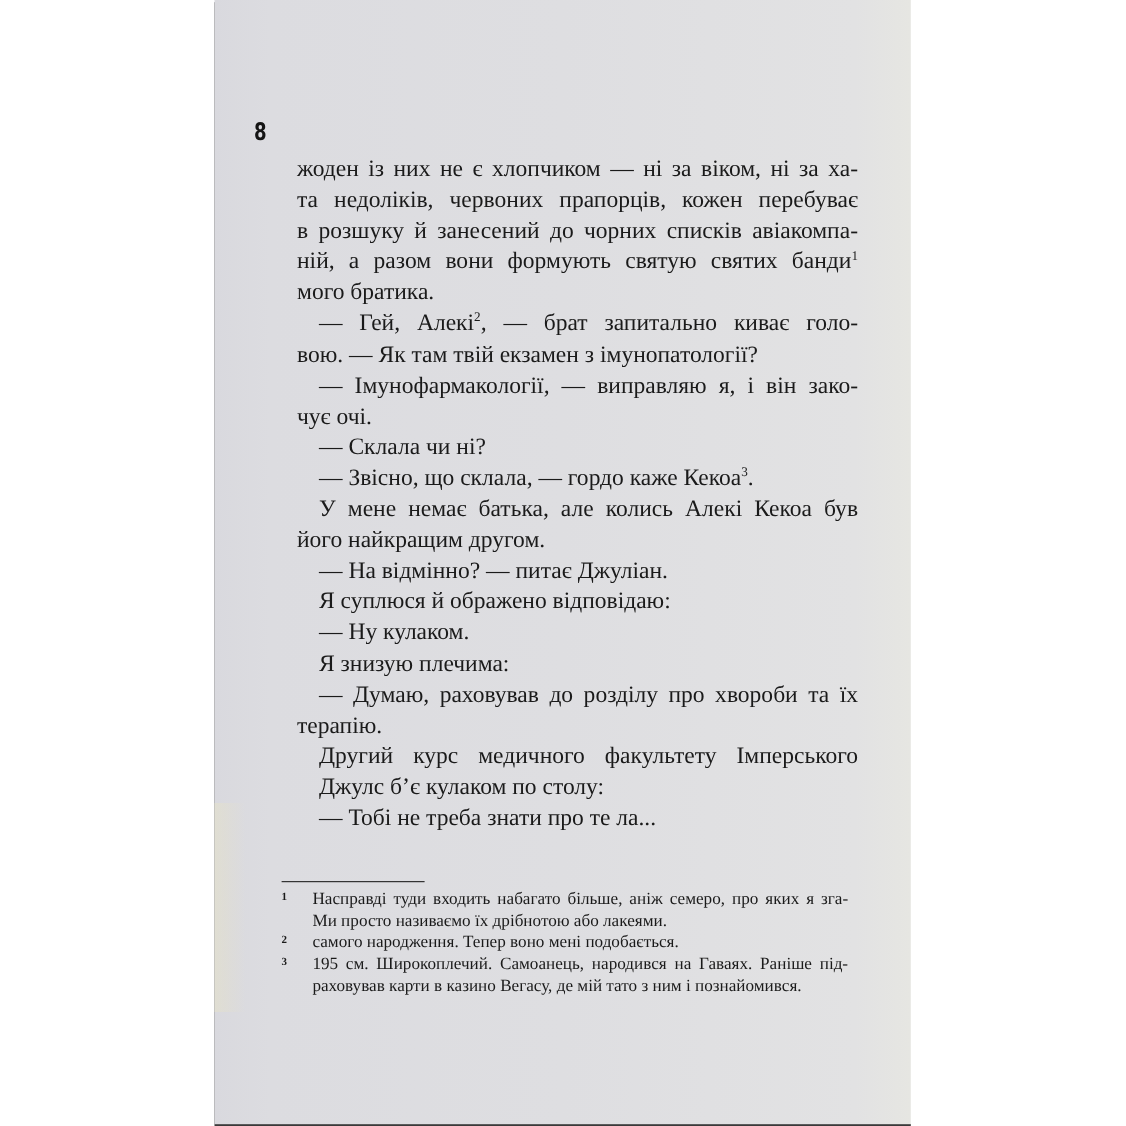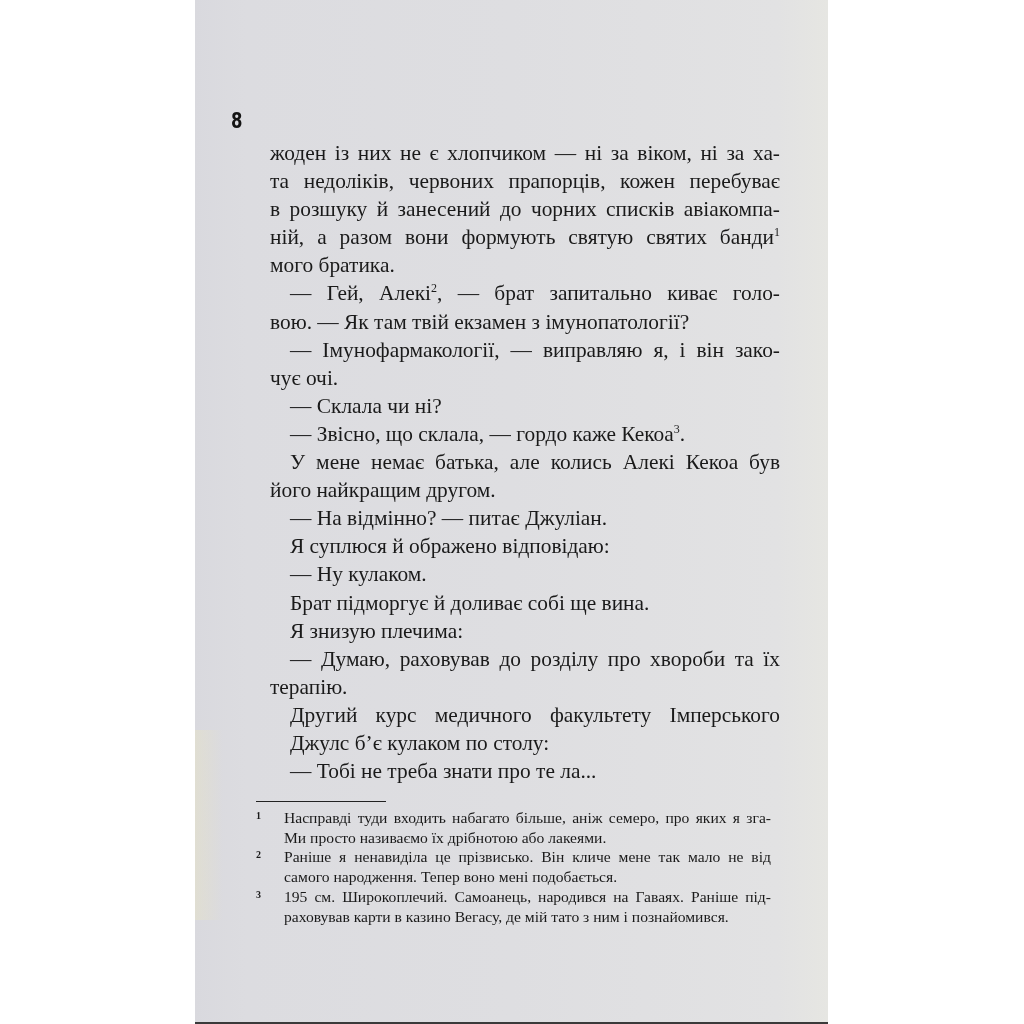--- a/index.html
+++ b/index.html
@@ -121,40 +121,38 @@
       <span class="line last"><span>вою. — Як там твій екзамен з імунопатології?</span></span>
       <span class="line indent"><span>— Імунофармакології, — виправляю я, і він зако-</span></span>
       <span class="line last"><span>чує очі.</span></span>
       <span class="line indent last"><span>— Склала чи ні?</span></span>
       <span class="line indent last"><span>— Звісно, що склала, — гордо каже Кекоа</span><sup>3</sup><span>.</span></span>
       <span class="line indent"><span>У мене немає батька, але колись Алекі Кекоа був</span></span>
       <span class="line last"><span>його найкращим другом.</span></span>
       <span class="line indent last"><span>— На відмінно? — питає Джуліан.</span></span>
       <span class="line indent last"><span>Я суплюся й ображено відповідаю:</span></span>
       <span class="line indent last"><span>— Ну кулаком.</span></span>
-      <span class="line indent last"><span>Брат підморгує й доливає собі ще вина.</span></span>
       <span class="line indent last"><span>Я знизую плечима:</span></span>
       <span class="line indent"><span>— Думаю, раховував до розділу про хвороби та їх</span></span>
       <span class="line last"><span>терапію.</span></span>
       <span class="line indent"><span>Другий курс медичного факультету Імперського</span></span>
       <span class="line indent last"><span>Джулс б’є кулаком по столу:</span></span>
       <span class="line indent last"><span>— Тобі не треба знати про те ла...</span></span>
     </div>
 
   <div class="footnote-rule"></div>
 
   <div class="footnotes" id="footnotes">
       <div class="fn">
         <span class="fn-mark">1</span>
         <span class="line">Насправді туди входить набагато більше, аніж семеро, про яких я зга-</span>
         <span class="line last">Ми просто називаємо їх дрібнотою або лакеями.</span>
       </div>
       <div class="fn">
         <span class="fn-mark">2</span>
-        <span class="line">Раніше я ненавиділа це прізвисько. Він кличе мене так мало не від</span>
         <span class="line last">самого народження. Тепер воно мені подобається.</span>
       </div>
       <div class="fn">
         <span class="fn-mark">3</span>
         <span class="line">195 см. Широкоплечий. Самоанець, народився на Гаваях. Раніше під-</span>
         <span class="line last">раховував карти в казино Вегасу, де мій тато з ним і познайомився.</span>
       </div>
     </div>
 </div>
 

